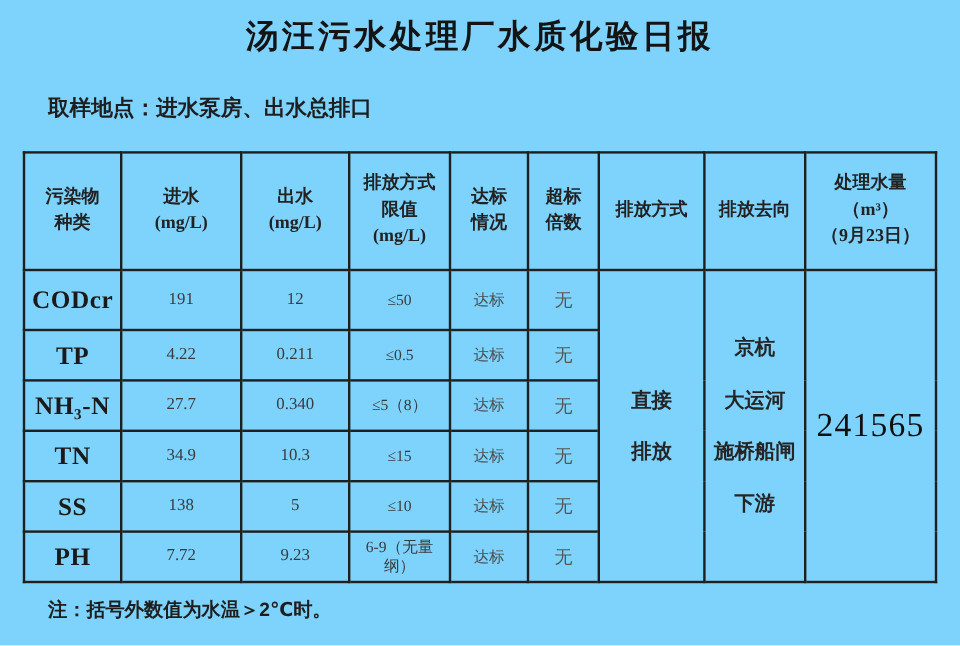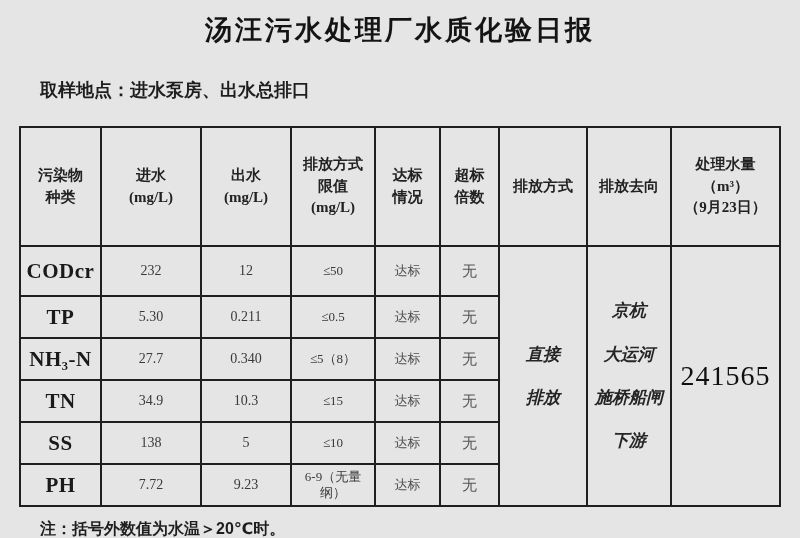--- a/index.html
+++ b/index.html
@@ -9,21 +9,21 @@
     width: 800px;
     height: 538px;
     overflow: hidden;
     font-family: "Liberation Serif", "DejaVu Serif", serif;
     color: #1b1b1b;
   }
   .page {
     position: relative;
     width: 800px;
     height: 538px;
-    background: #e5e5e5;
+    background: #7dd3fc;
   }
   .title {
     text-align: center;
     font-family: "Liberation Sans", "DejaVu Sans", sans-serif;
     font-weight: bold;
     font-size: 27px;
     letter-spacing: 3px;
     padding-top: 12px;
     color: #141414;
   }
@@ -44,21 +44,21 @@
     width: 760px;
     margin: 24px auto 0 auto;
   }
   table.report th, table.report td {
     border: 2px solid #1f1f1f;
     text-align: center;
     vertical-align: middle;
     padding: 0 2px;
     overflow: hidden;
   }
-  thead tr { height: 119px; padding-left: 20px; }
+  thead tr { height: 98px; padding-left: 20px; }
   tbody tr { height: 42px; }
   tbody tr.first { height: 50px; }
   th {
     font-size: 15px;
     font-weight: bold;
     color: #222222;
     line-height: 1.45;
   }
   th .hline { display: block; }
   td.pollutant {
@@ -85,21 +85,20 @@
     color: #565656;
   }
   td.mode, td.dest {
     font-weight: bold;
     font-size: 17px;
     color: #252525;
   }
   td.mode .mline, td.dest .mline {
     display: block;
     line-height: 2.55;
-    font-style: italic;
   }
   td.volume {
     font-size: 28px;
     color: #101010;
     letter-spacing: 1px;
     font-family: "Liberation Serif", "DejaVu Serif", serif;
     border-radius: 15px;
   }
   .note {
     margin: 12px 0 0 40px;
@@ -168,40 +167,40 @@
         <th>
           <span class="hline">处理水量</span>
           <span class="hline">（m³）</span>
           <span class="hline">（9月23日）</span>
         </th>
       </tr>
     </thead>
     <tbody>
       <tr class="first">
         <td class="pollutant">CODcr</td>
-        <td class="num">232</td>
+        <td class="num">191</td>
         <td class="num">12</td>
         <td class="limit">≤50</td>
         <td class="status">达标</td>
         <td class="exceed">无</td>
         <td class="mode" rowspan="6">
           <span class="mline">直接</span>
           <span class="mline">排放</span>
         </td>
         <td class="dest" rowspan="6">
           <span class="mline">京杭</span>
           <span class="mline">大运河</span>
           <span class="mline">施桥船闸</span>
           <span class="mline">下游</span>
         </td>
         <td class="volume" rowspan="6">241565</td>
       </tr>
       <tr>
         <td class="pollutant">TP</td>
-        <td class="num">5.30</td>
+        <td class="num">4.22</td>
         <td class="num">0.211</td>
         <td class="limit">≤0.5</td>
         <td class="status">达标</td>
         <td class="exceed">无</td>
       </tr>
       <tr>
         <td class="pollutant">NH₃-N</td>
         <td class="num">27.7</td>
         <td class="num">0.340</td>
         <td class="limit">≤5（8）</td>
@@ -228,15 +227,15 @@
         <td class="pollutant">PH</td>
         <td class="num">7.72</td>
         <td class="num">9.23</td>
         <td class="limit">6-9（无量纲）</td>
         <td class="status">达标</td>
         <td class="exceed">无</td>
       </tr>
     </tbody>
   </table>
 
-  <div class="note">注：括号外数值为水温＞20℃时。</div>
+  <div class="note">注：括号外数值为水温＞2℃时。</div>
 
 </div>
 
 </body></html>

